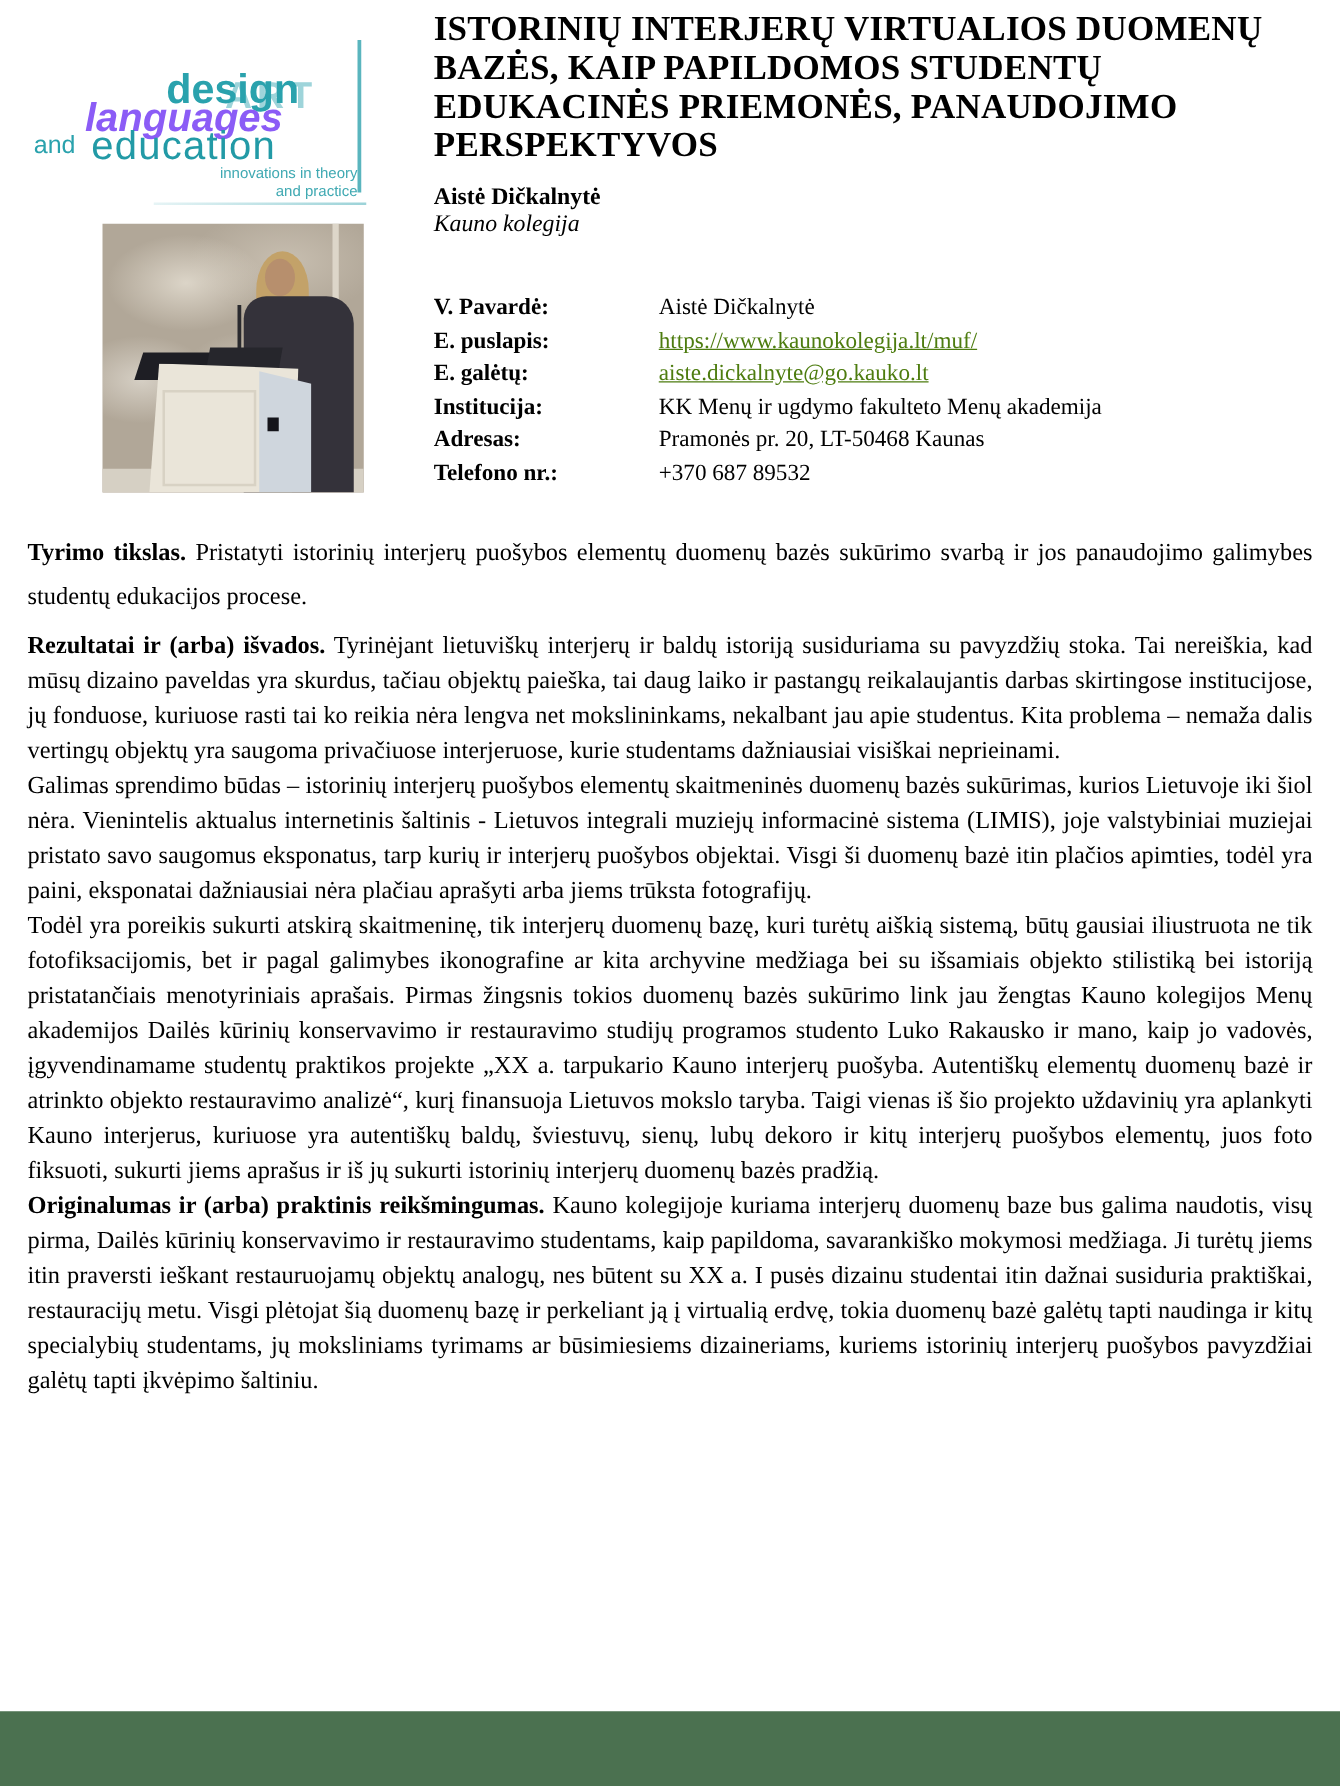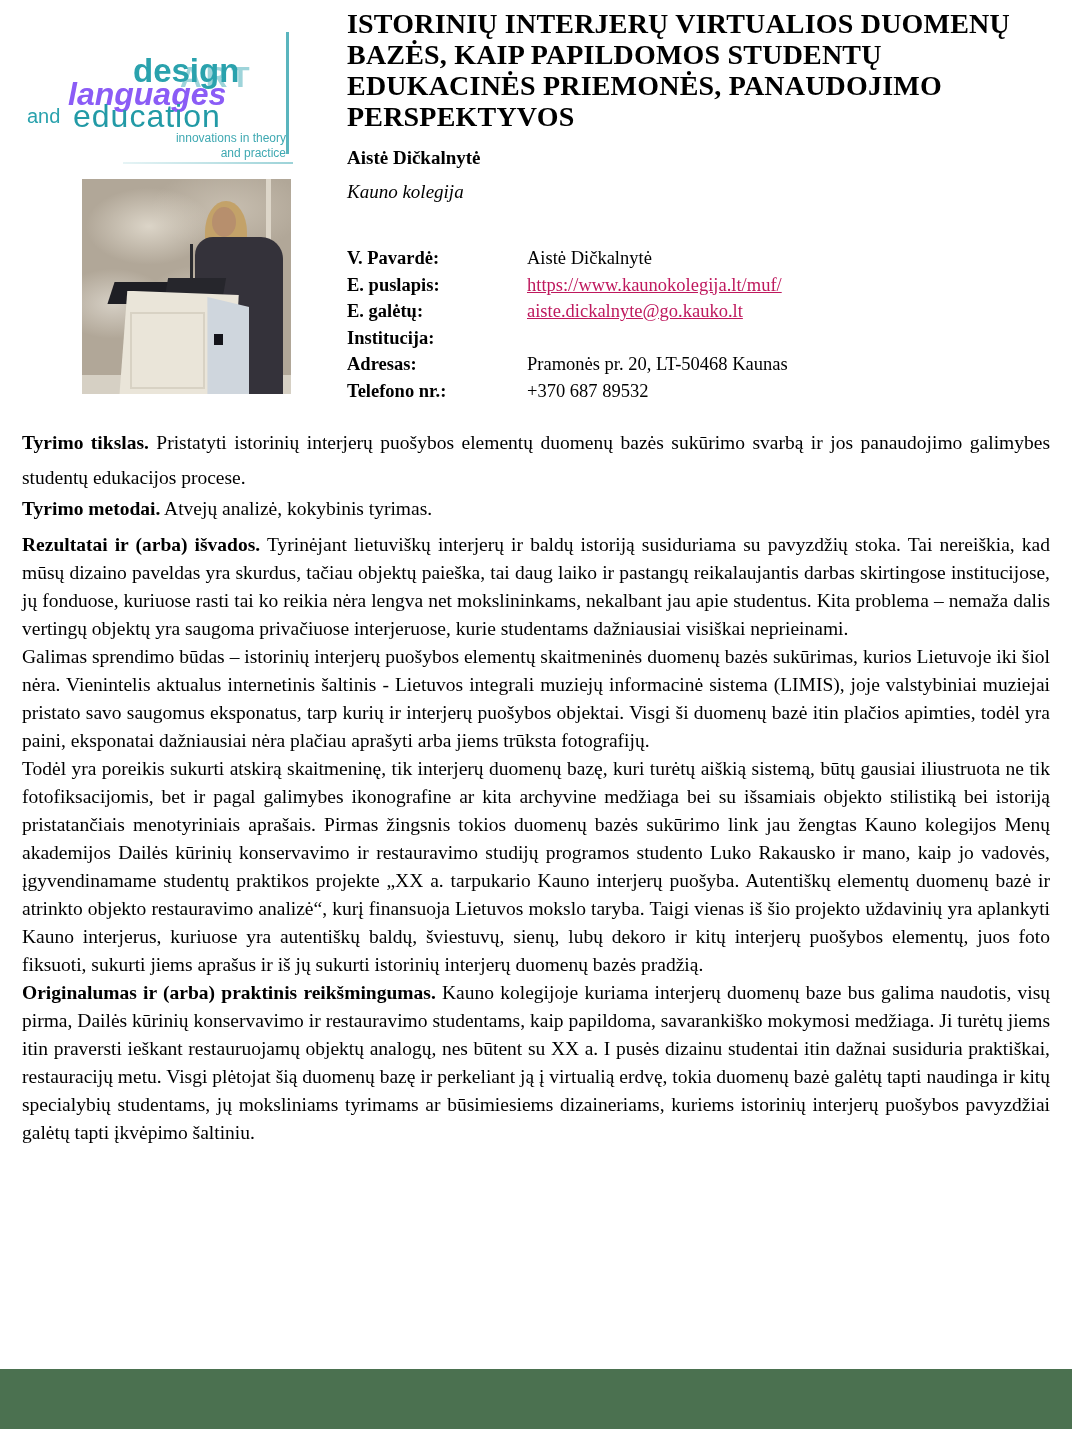--- a/index.html
+++ b/index.html
@@ -48,25 +48,25 @@
              clip-path:polygon(8% 100%,14% 0,100% 4%,96% 100%);}
   .ph-podium-panel{position:absolute;left:23%;top:62%;width:34%;height:34%;border:2px solid #d8d2c4;}
   .ph-podium-side{position:absolute;left:60%;top:53%;width:20%;height:47%;background:#cfd6dd;
              clip-path:polygon(0 4%,100% 14%,100% 100%,0 100%);}
   .ph-sticker{position:absolute;left:63%;top:72%;width:9px;height:11px;background:#14141a;}
 
   
   .title-col{position:absolute;left:347px;top:8px;width:706px;}
   .doc-title{font-size:28px;font-weight:bold;line-height:31px;letter-spacing:.2px;margin:0;}
   .author-name{margin-top:15px;font-size:19px;font-weight:bold;}
-  .author-aff{margin-top:12px;font-size:19px;font-style:italic;}
+  .author-aff{margin-top:0;font-size:19px;font-style:italic;}
   .contact{margin-top:42px;font-size:18.5px;line-height:26.5px;}
   .contact .row{display:flex;}
   .contact .lbl{width:180px;font-weight:bold;flex:0 0 180px;}
-  .contact a.link{color:#be185d;text-decoration:underline;}
+  .contact a.link{color:#4d7c0f;text-decoration:underline;}
 
   
   .body-text{position:absolute;top:425px;left:22px;width:1028px;}
   .body-text p{margin:0;}
   .lead{font-weight:bold;}
   .sec-goal{font-size:19.5px;line-height:35px;text-align:justify;}
   .sec-keywords{margin-top:14px;font-size:16.5px;line-height:22px;}
   .sec-methods{margin-top:44px;font-size:19.5px;line-height:28px;}
   .sec-results{margin-top:8px;font-size:19.5px;line-height:28px;text-align:justify;}
   .sec-originality{margin-top:18px;font-size:19.5px;line-height:28px;text-align:justify;}
@@ -126,39 +126,39 @@
         <div class="row">
           <span class="lbl">E. puslapis:</span>
           <a class="link" href="#">https://www.kaunokolegija.lt/muf/</a>
         </div>
         <div class="row">
           <span class="lbl">E. galėtų:</span>
           <a class="link" href="#">aiste.dickalnyte@go.kauko.lt</a>
         </div>
         <div class="row">
           <span class="lbl">Institucija:</span>
+          <span class="val">KK Menų ir ugdymo fakulteto Menų akademija</span>
         </div>
         <div class="row">
           <span class="lbl">Adresas:</span>
           <span class="val">Pramonės pr. 20, LT-50468 Kaunas</span>
         </div>
         <div class="row">
           <span class="lbl">Telefono nr.:</span>
           <span class="val">+370 687 89532</span>
         </div>
       </div>
     </div>
   </div>
 
   <div class="body-text">
 
     <p class="sec-goal"><span class="lead">Tyrimo tikslas.</span><span> Pristatyti istorinių interjerų puošybos elementų duomenų bazės sukūrimo svarbą ir jos panaudojimo galimybes studentų edukacijos procese.</span></p>
 
 
-    <p class="sec-methods"><span class="lead">Tyrimo metodai.</span><span> Atvejų analizė, kokybinis tyrimas.</span></p>
 
     <div class="sec-results">
       <p><span class="lead">Rezultatai ir (arba) išvados.</span><span> Tyrinėjant lietuviškų interjerų ir baldų istoriją susiduriama su pavyzdžių stoka. Tai nereiškia, kad mūsų dizaino paveldas yra skurdus, tačiau objektų paieška, tai daug laiko ir pastangų reikalaujantis darbas skirtingose institucijose, jų fonduose, kuriuose rasti tai ko reikia nėra lengva net mokslininkams, nekalbant jau apie studentus. Kita problema – nemaža dalis vertingų objektų yra saugoma privačiuose interjeruose, kurie studentams dažniausiai visiškai neprieinami.</span></p>
       <p>Galimas sprendimo būdas – istorinių interjerų puošybos elementų skaitmeninės duomenų bazės sukūrimas, kurios Lietuvoje iki šiol nėra. Vienintelis aktualus internetinis šaltinis - Lietuvos integrali muziejų informacinė sistema (LIMIS), joje valstybiniai muziejai pristato savo saugomus eksponatus, tarp kurių ir interjerų puošybos objektai. Visgi ši duomenų bazė itin plačios apimties, todėl yra paini, eksponatai dažniausiai nėra plačiau aprašyti arba jiems trūksta fotografijų.</p>
       <p>Todėl yra poreikis sukurti atskirą skaitmeninę, tik interjerų duomenų bazę, kuri turėtų aiškią sistemą, būtų gausiai iliustruota ne tik fotofiksacijomis, bet ir pagal galimybes ikonografine ar kita archyvine medžiaga bei su išsamiais objekto stilistiką bei istoriją pristatančiais menotyriniais aprašais. Pirmas žingsnis tokios duomenų bazės sukūrimo link jau žengtas Kauno kolegijos Menų akademijos Dailės kūrinių konservavimo ir restauravimo studijų programos studento Luko Rakausko ir mano, kaip jo vadovės, įgyvendinamame studentų praktikos projekte „XX a. tarpukario Kauno interjerų puošyba. Autentiškų elementų duomenų bazė ir atrinkto objekto restauravimo analizė“, kurį finansuoja Lietuvos mokslo taryba. Taigi vienas iš šio projekto uždavinių yra aplankyti Kauno interjerus, kuriuose yra autentiškų baldų, šviestuvų, sienų, lubų dekoro ir kitų interjerų puošybos elementų, juos foto fiksuoti, sukurti jiems aprašus ir iš jų sukurti istorinių interjerų duomenų bazės pradžią.</p>
     </div>
 
     <p class="sec-originality"><span class="lead">Originalumas ir (arba) praktinis reikšmingumas.</span><span> Kauno kolegijoje kuriama interjerų duomenų baze bus galima naudotis, visų pirma, Dailės kūrinių konservavimo ir restauravimo studentams, kaip papildoma, savarankiško mokymosi medžiaga. Ji turėtų jiems itin praversti ieškant restauruojamų objektų analogų, nes būtent su XX a. I pusės dizainu studentai itin dažnai susiduria praktiškai, restauracijų metu. Visgi plėtojat šią duomenų bazę ir perkeliant ją į virtualią erdvę, tokia duomenų bazė galėtų tapti naudinga ir kitų specialybių studentams, jų moksliniams tyrimams ar būsimiesiems dizaineriams, kuriems istorinių interjerų puošybos pavyzdžiai galėtų tapti įkvėpimo šaltiniu.</span></p>
 
   </div>

